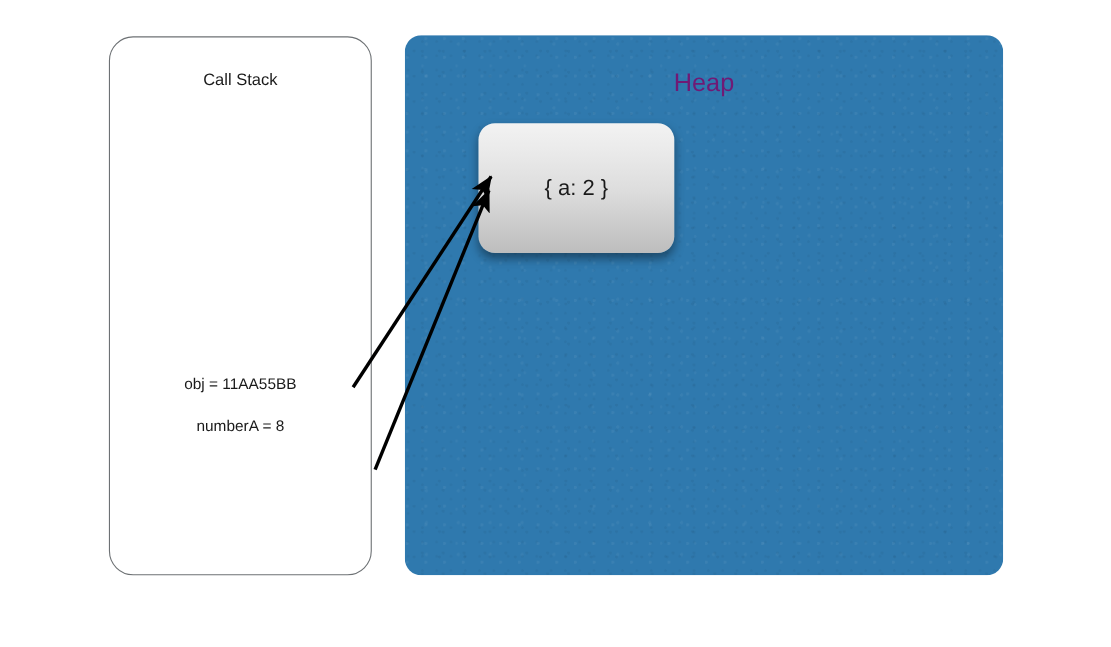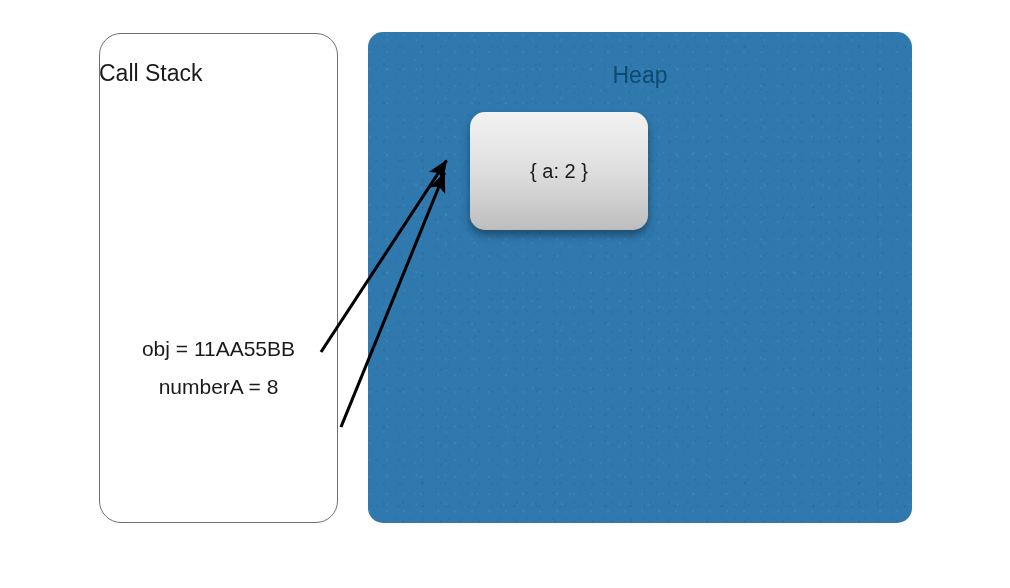--- a/index.html
+++ b/index.html
@@ -35,35 +35,36 @@
     background: #ffffff;
     border: 1.4px solid #6d7174;
     border-radius: 22px;
   }
 
   .call-stack-title {
     position: absolute;
     left: 99px;
     top: 58px;
     width: 239px;
-    font-size: 23px;
+    text-align: center;
+    font-size: 15px;
     line-height: 30px;
     color: #1a1a1a;
     white-space: nowrap;
   }
 
   .stack-entries {
     position: absolute;
     left: 89px;
     top: 330px;
     width: 259px;
     text-align: center;
   }
   .stack-entry {
-    font-size: 21px;
+    font-size: 14px;
     line-height: 38px;
     color: #1a1a1a;
     white-space: nowrap;
   }
 
   
   .heap-panel {
     position: absolute;
     left: 368px;
     top: 32px;
@@ -82,28 +83,28 @@
   }
 
   .heap-title {
     position: absolute;
     left: 368px;
     top: 60px;
     width: 544px;
     text-align: center;
     font-size: 23px;
     line-height: 30px;
-    color: #0c4a6e;
+    color: #701a75;
     white-space: nowrap;
   }
 
   
   .heap-object {
     position: absolute;
-    left: 470px;
+    left: 435px;
     top: 112px;
     width: 178px;
     height: 118px;
     border-radius: 15px;
     background: linear-gradient(to bottom,
         #f2f2f2 0%,
         #eaeaea 22%,
         #dddddd 52%,
         #c9c9c9 82%,
         #bdbdbd 100%);

